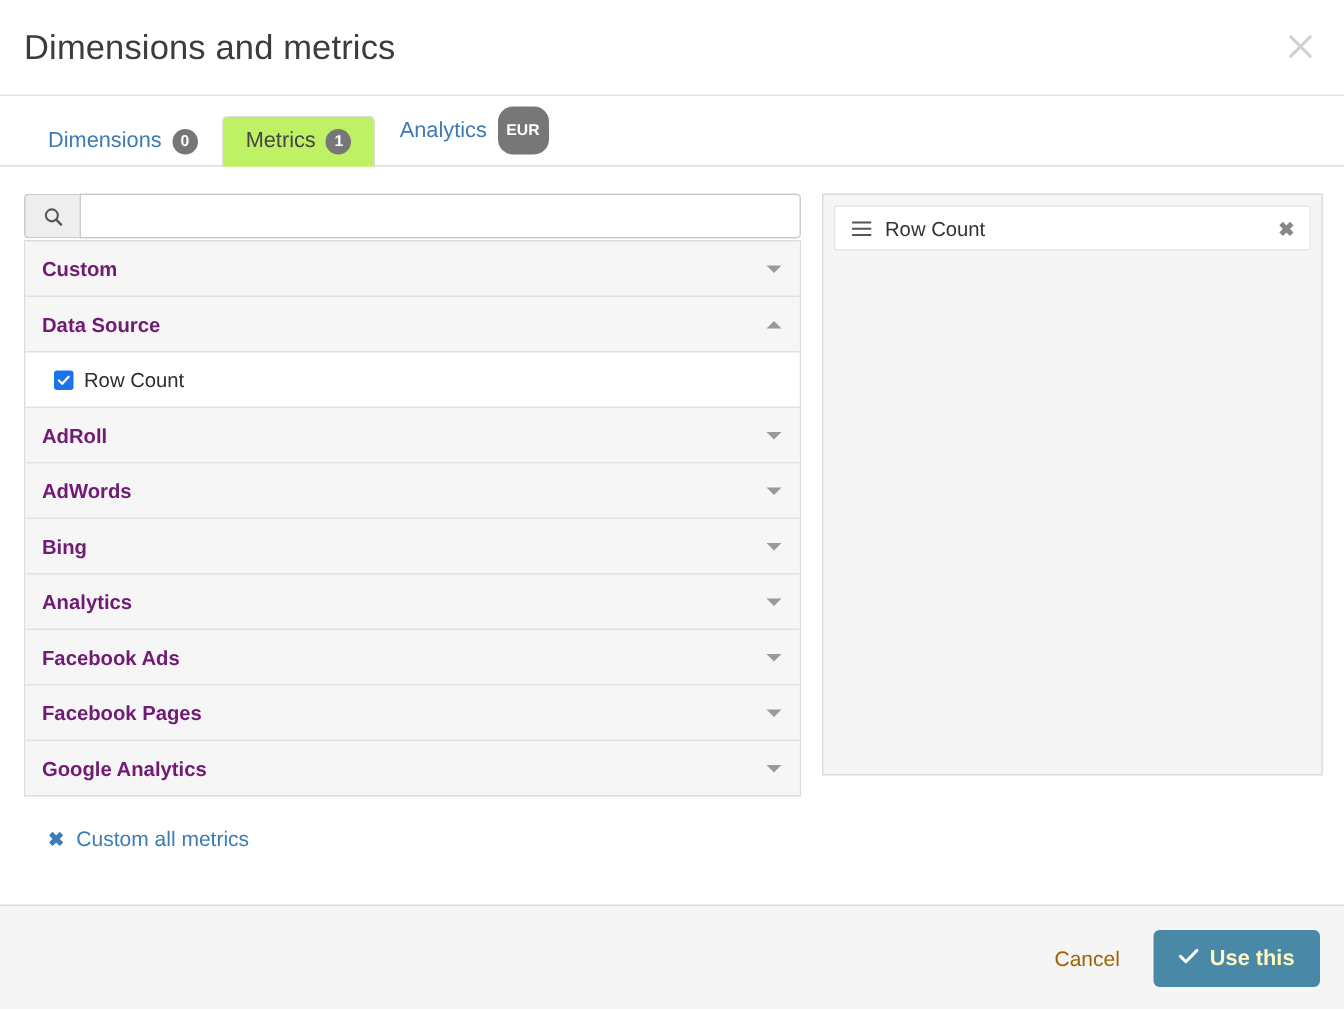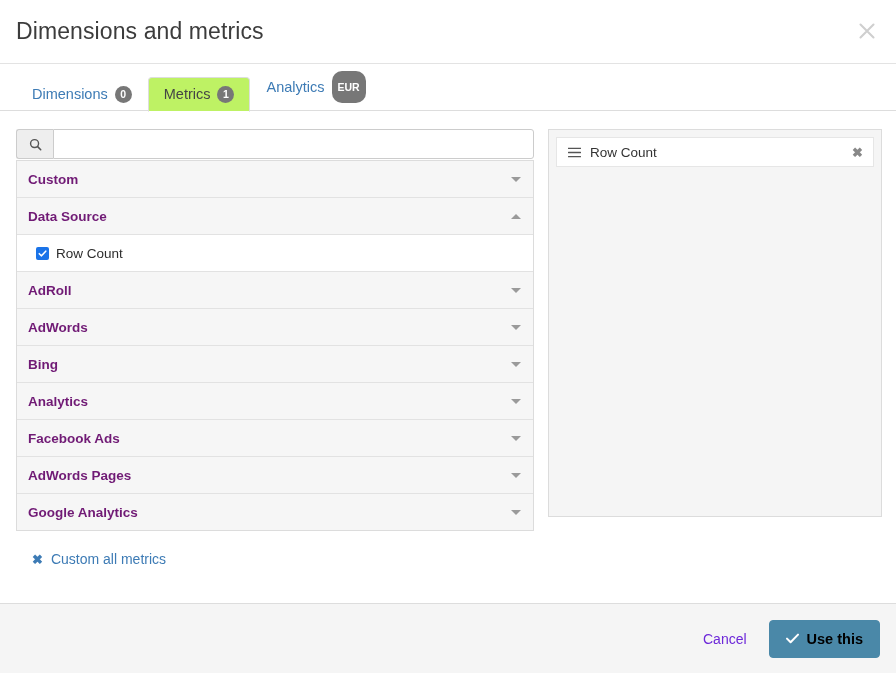--- a/index.html
+++ b/index.html
@@ -225,33 +225,33 @@
     height: 70px;
     background: #f5f5f5;
     border-top: 1px solid #dddddd;
     display: flex;
     align-items: center;
     justify-content: flex-end;
     gap: 18px;
     padding: 0 16px;
   }
   .btn-cancel {
-    color: #6d28d9;
+    color: #a16207;
     font-size: 14px;
     cursor: pointer;
     background: none; border: none;
     font-family: "Liberation Sans", sans-serif;
     padding: 6px 4px;
   }
   .btn-primary {
     display: inline-flex;
     align-items: center;
     gap: 8px;
     background: #4a88a8;
-    color: #000000;
+    color: #fef9c3;
     border: 1px solid #4a88a8;
     border-radius: 4px;
     font-size: 14.5px;
     font-weight: bold;
     font-family: "Liberation Sans", sans-serif;
     padding: 10px 16px;
     cursor: pointer;
   }
 </style>
 </head>
@@ -337,21 +337,21 @@
           <span>Analytics</span>
           <span class="caret down"></span>
         </div>
 
         <div class="acc-group">
           <span>Facebook Ads</span>
           <span class="caret down"></span>
         </div>
 
         <div class="acc-group">
-          <span>AdWords Pages</span>
+          <span>Facebook Pages</span>
           <span class="caret down"></span>
         </div>
 
         <div class="acc-group">
           <span>Google Analytics</span>
           <span class="caret down"></span>
         </div>
 
       </div>
 

